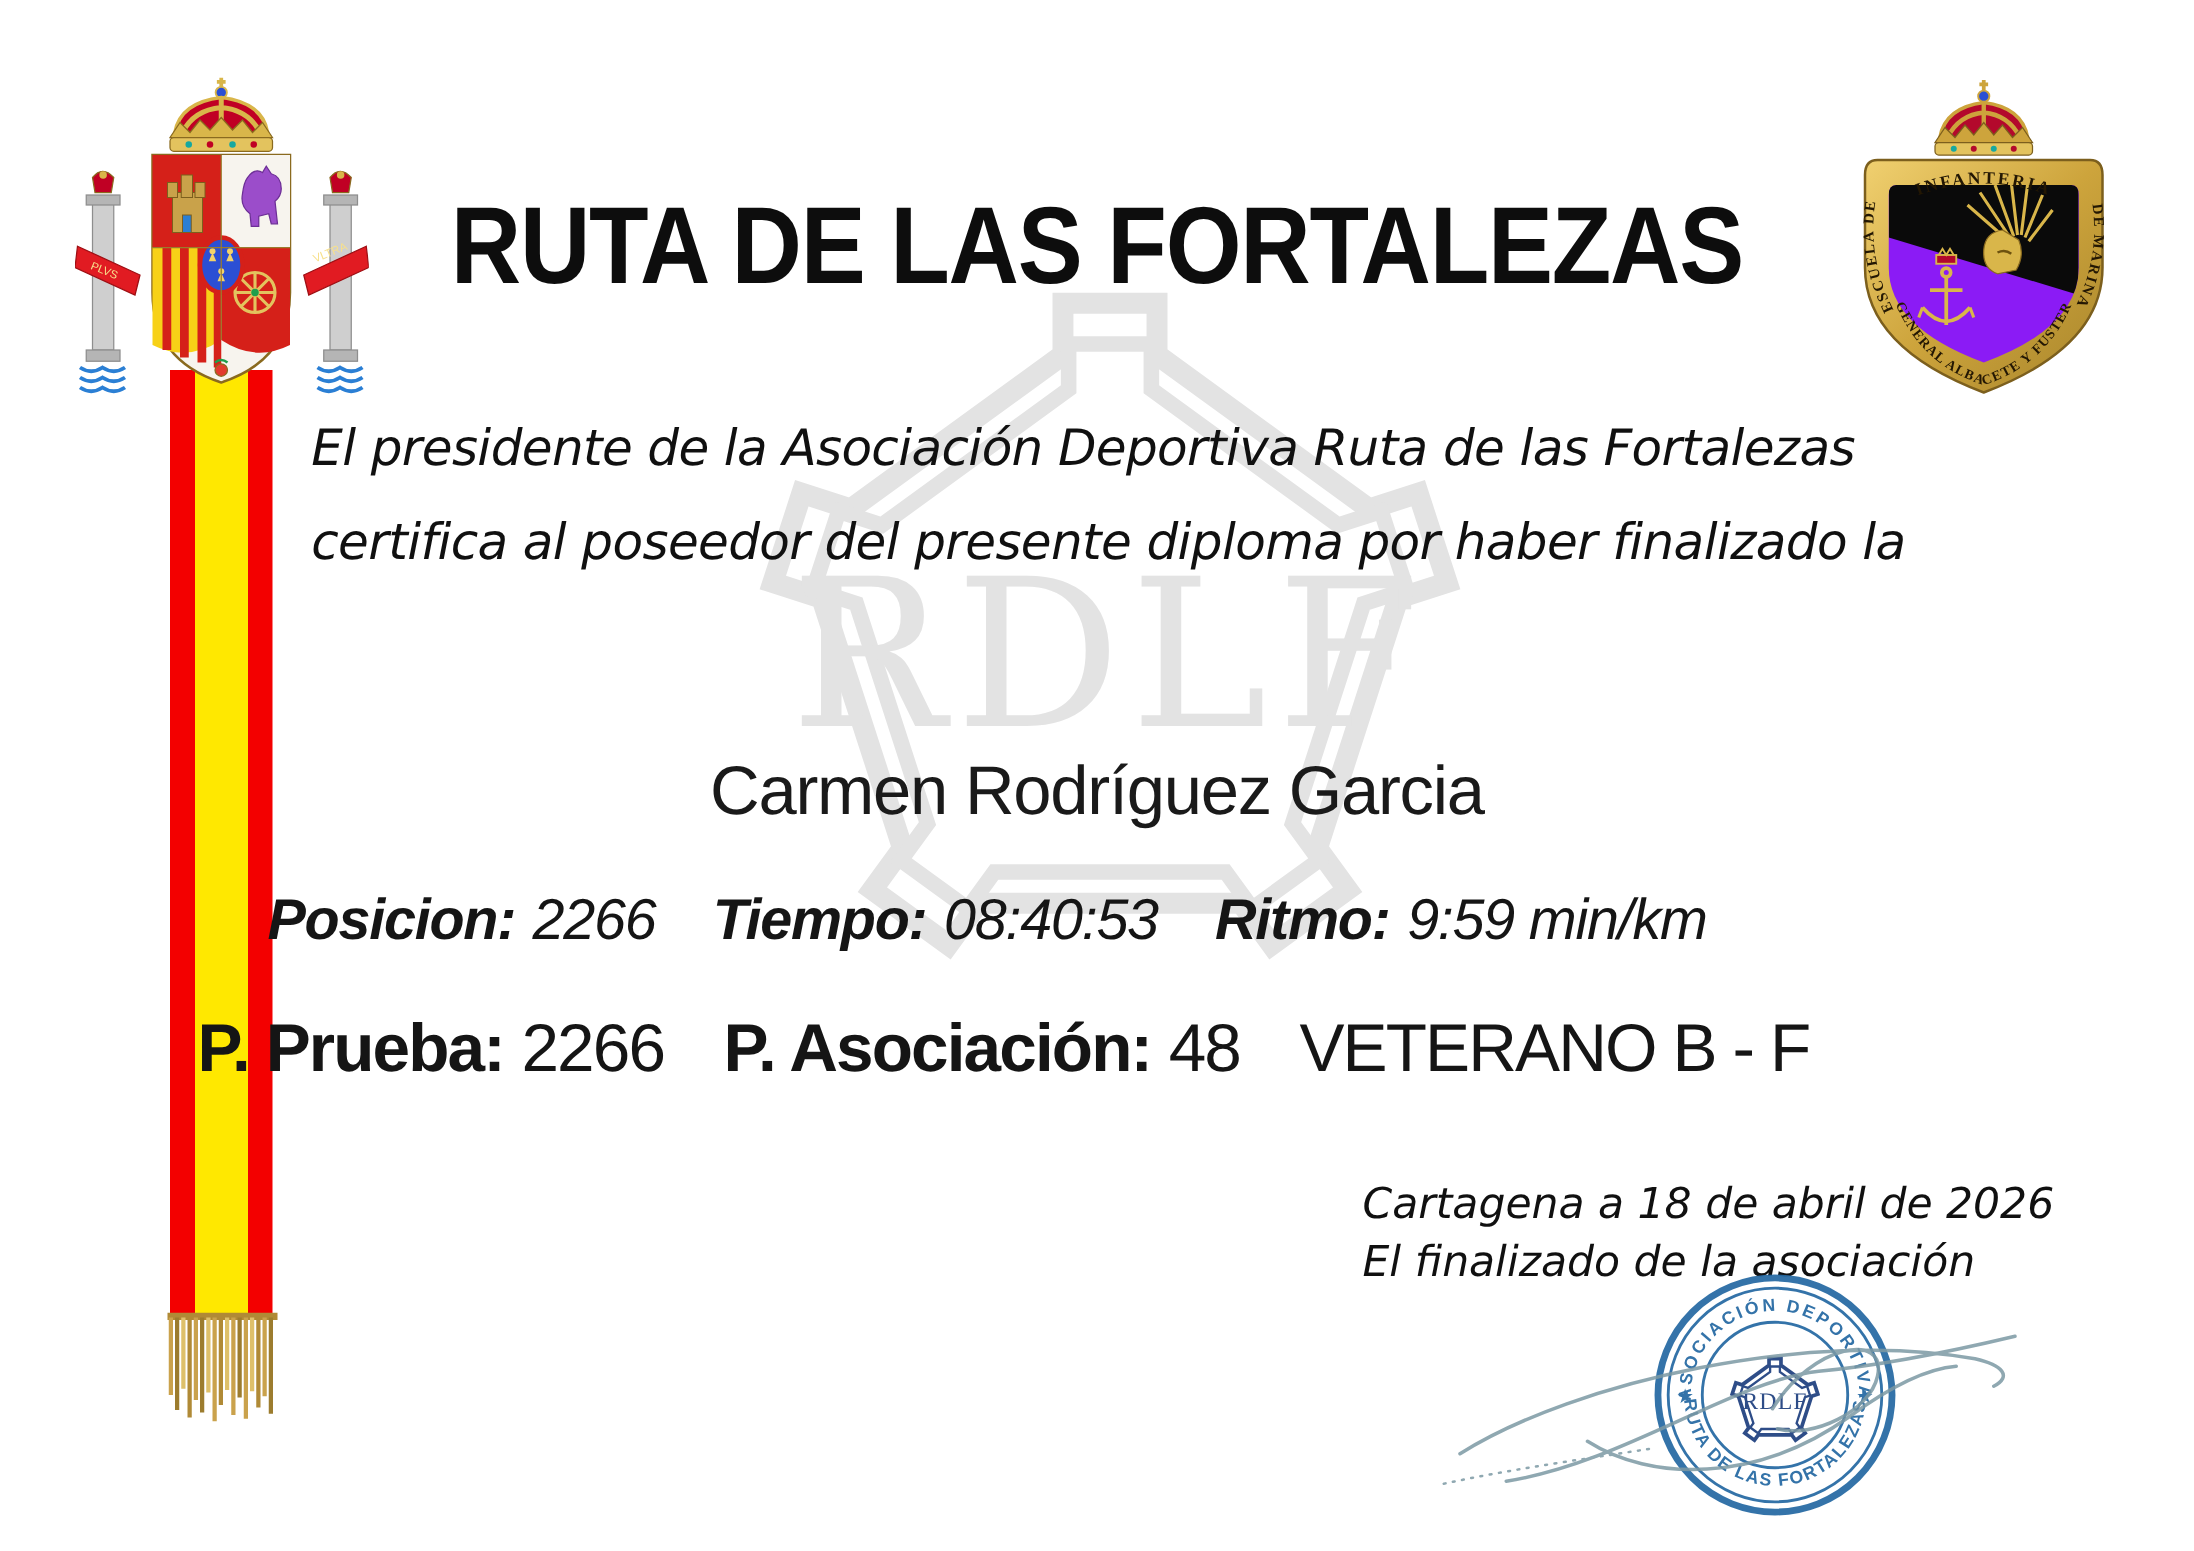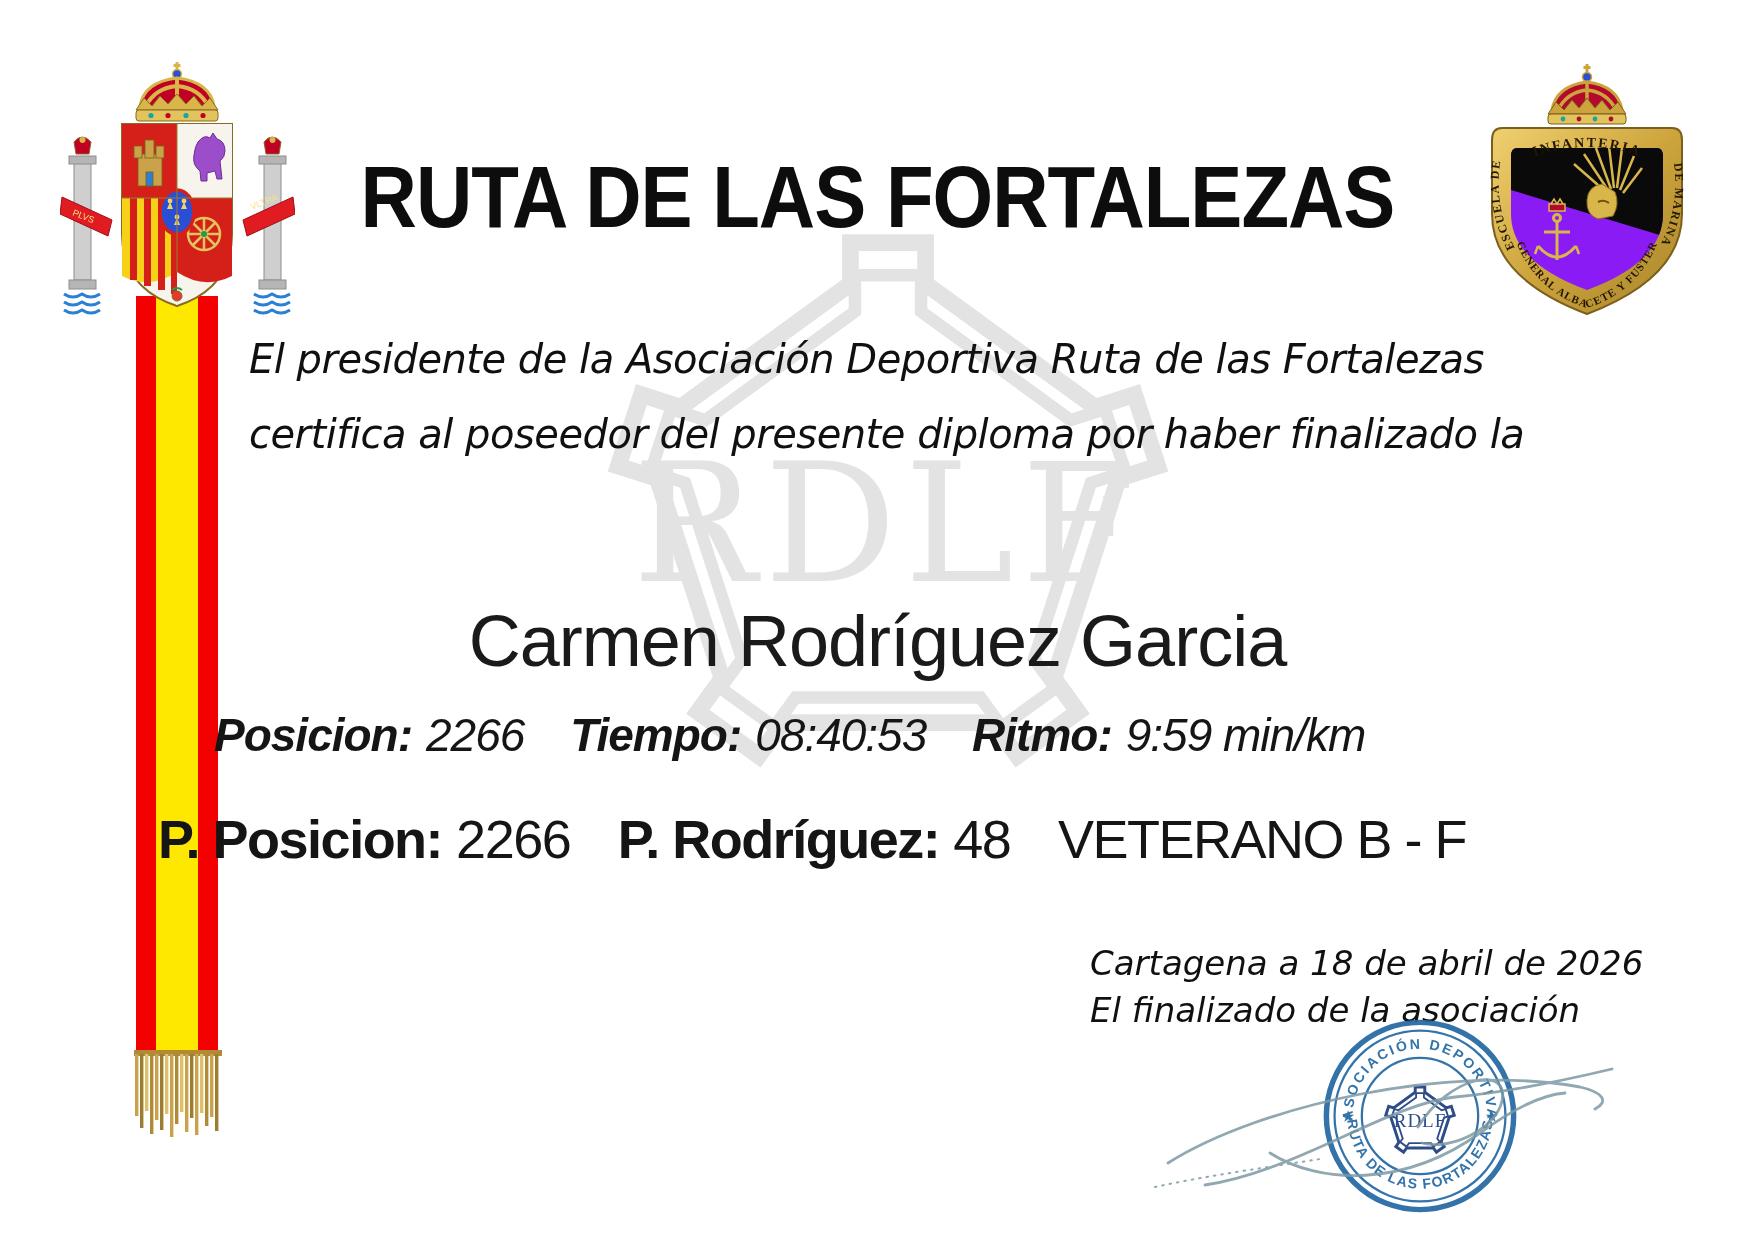--- a/index.html
+++ b/index.html
@@ -8,21 +8,21 @@
   .abs{position:absolute;}
   
   .title{left:0;top:146px;width:1755px;text-align:center;
          font-weight:800;font-size:78px;letter-spacing:-1px;color:#0d0d0d;
          transform:scaleY(1.12);transform-origin:top center;white-space:nowrap;}
   
   .script{font-family:"DejaVu Sans",sans-serif;font-style:italic;}
   .para{left:249px;top:322px;font-size:40px;line-height:75px;letter-spacing:-0.5px;
         color:#101010;white-space:nowrap;}
   
-  .name{left:230px;top:600px;width:1295px;text-align:center;font-size:72px;
+  .name{left:230px;top:600px;width:1295px;text-align:center;font-size:55px;
         letter-spacing:-1px;color:#1a1a1a;white-space:nowrap;}
   
   .row1{left:214px;top:708px;font-size:46px;letter-spacing:-1px;white-space:nowrap;color:#151515;font-style:italic;}
   .row2{left:158px;top:808px;font-size:54px;letter-spacing:-1.5px;white-space:nowrap;color:#151515;}
   .lbl{font-weight:bold;}
   .gap{display:inline-block;width:34px;}
   .gap-sm{display:inline-block;width:14px;}
   
   .footer{left:1090px;top:940px;width:380px;text-align:center;font-size:34px;
           line-height:47px;color:#101010;white-space:nowrap;}
@@ -226,22 +226,22 @@
 
 <div class="abs name">Carmen Rodríguez Garcia</div>
 
 <div class="abs row1">
   <span class="lbl">Posicion:</span><span class="gap-sm"></span><span>2266</span><span class="gap"></span>
   <span class="lbl">Tiempo:</span><span class="gap-sm"></span><span>08:40:53</span><span class="gap"></span>
   <span class="lbl">Ritmo:</span><span class="gap-sm"></span><span>9:59 min/km</span>
 </div>
 
 <div class="abs row2">
-  <span class="lbl">P. Posicion:</span><span class="gap-sm"></span><span>2266</span><span class="gap"></span>
-  <span class="lbl">P. Rodríguez:</span><span class="gap-sm"></span><span>48</span><span class="gap"></span>
+  <span class="lbl">P. Prueba:</span><span class="gap-sm"></span><span>2266</span><span class="gap"></span>
+  <span class="lbl">P. Asociación:</span><span class="gap-sm"></span><span>48</span><span class="gap"></span>
   <span>VETERANO B - F</span>
 </div>
 
 <div class="abs footer script">
   <div>Cartagena a 18 de abril de 2026</div>
   <div>El finalizado de la asociación</div>
 </div>
 
 <svg class="abs" style="left:1320px;top:1016px;" width="200" height="200" viewBox="0 0 220 220" opacity="0.92">
   <defs>

